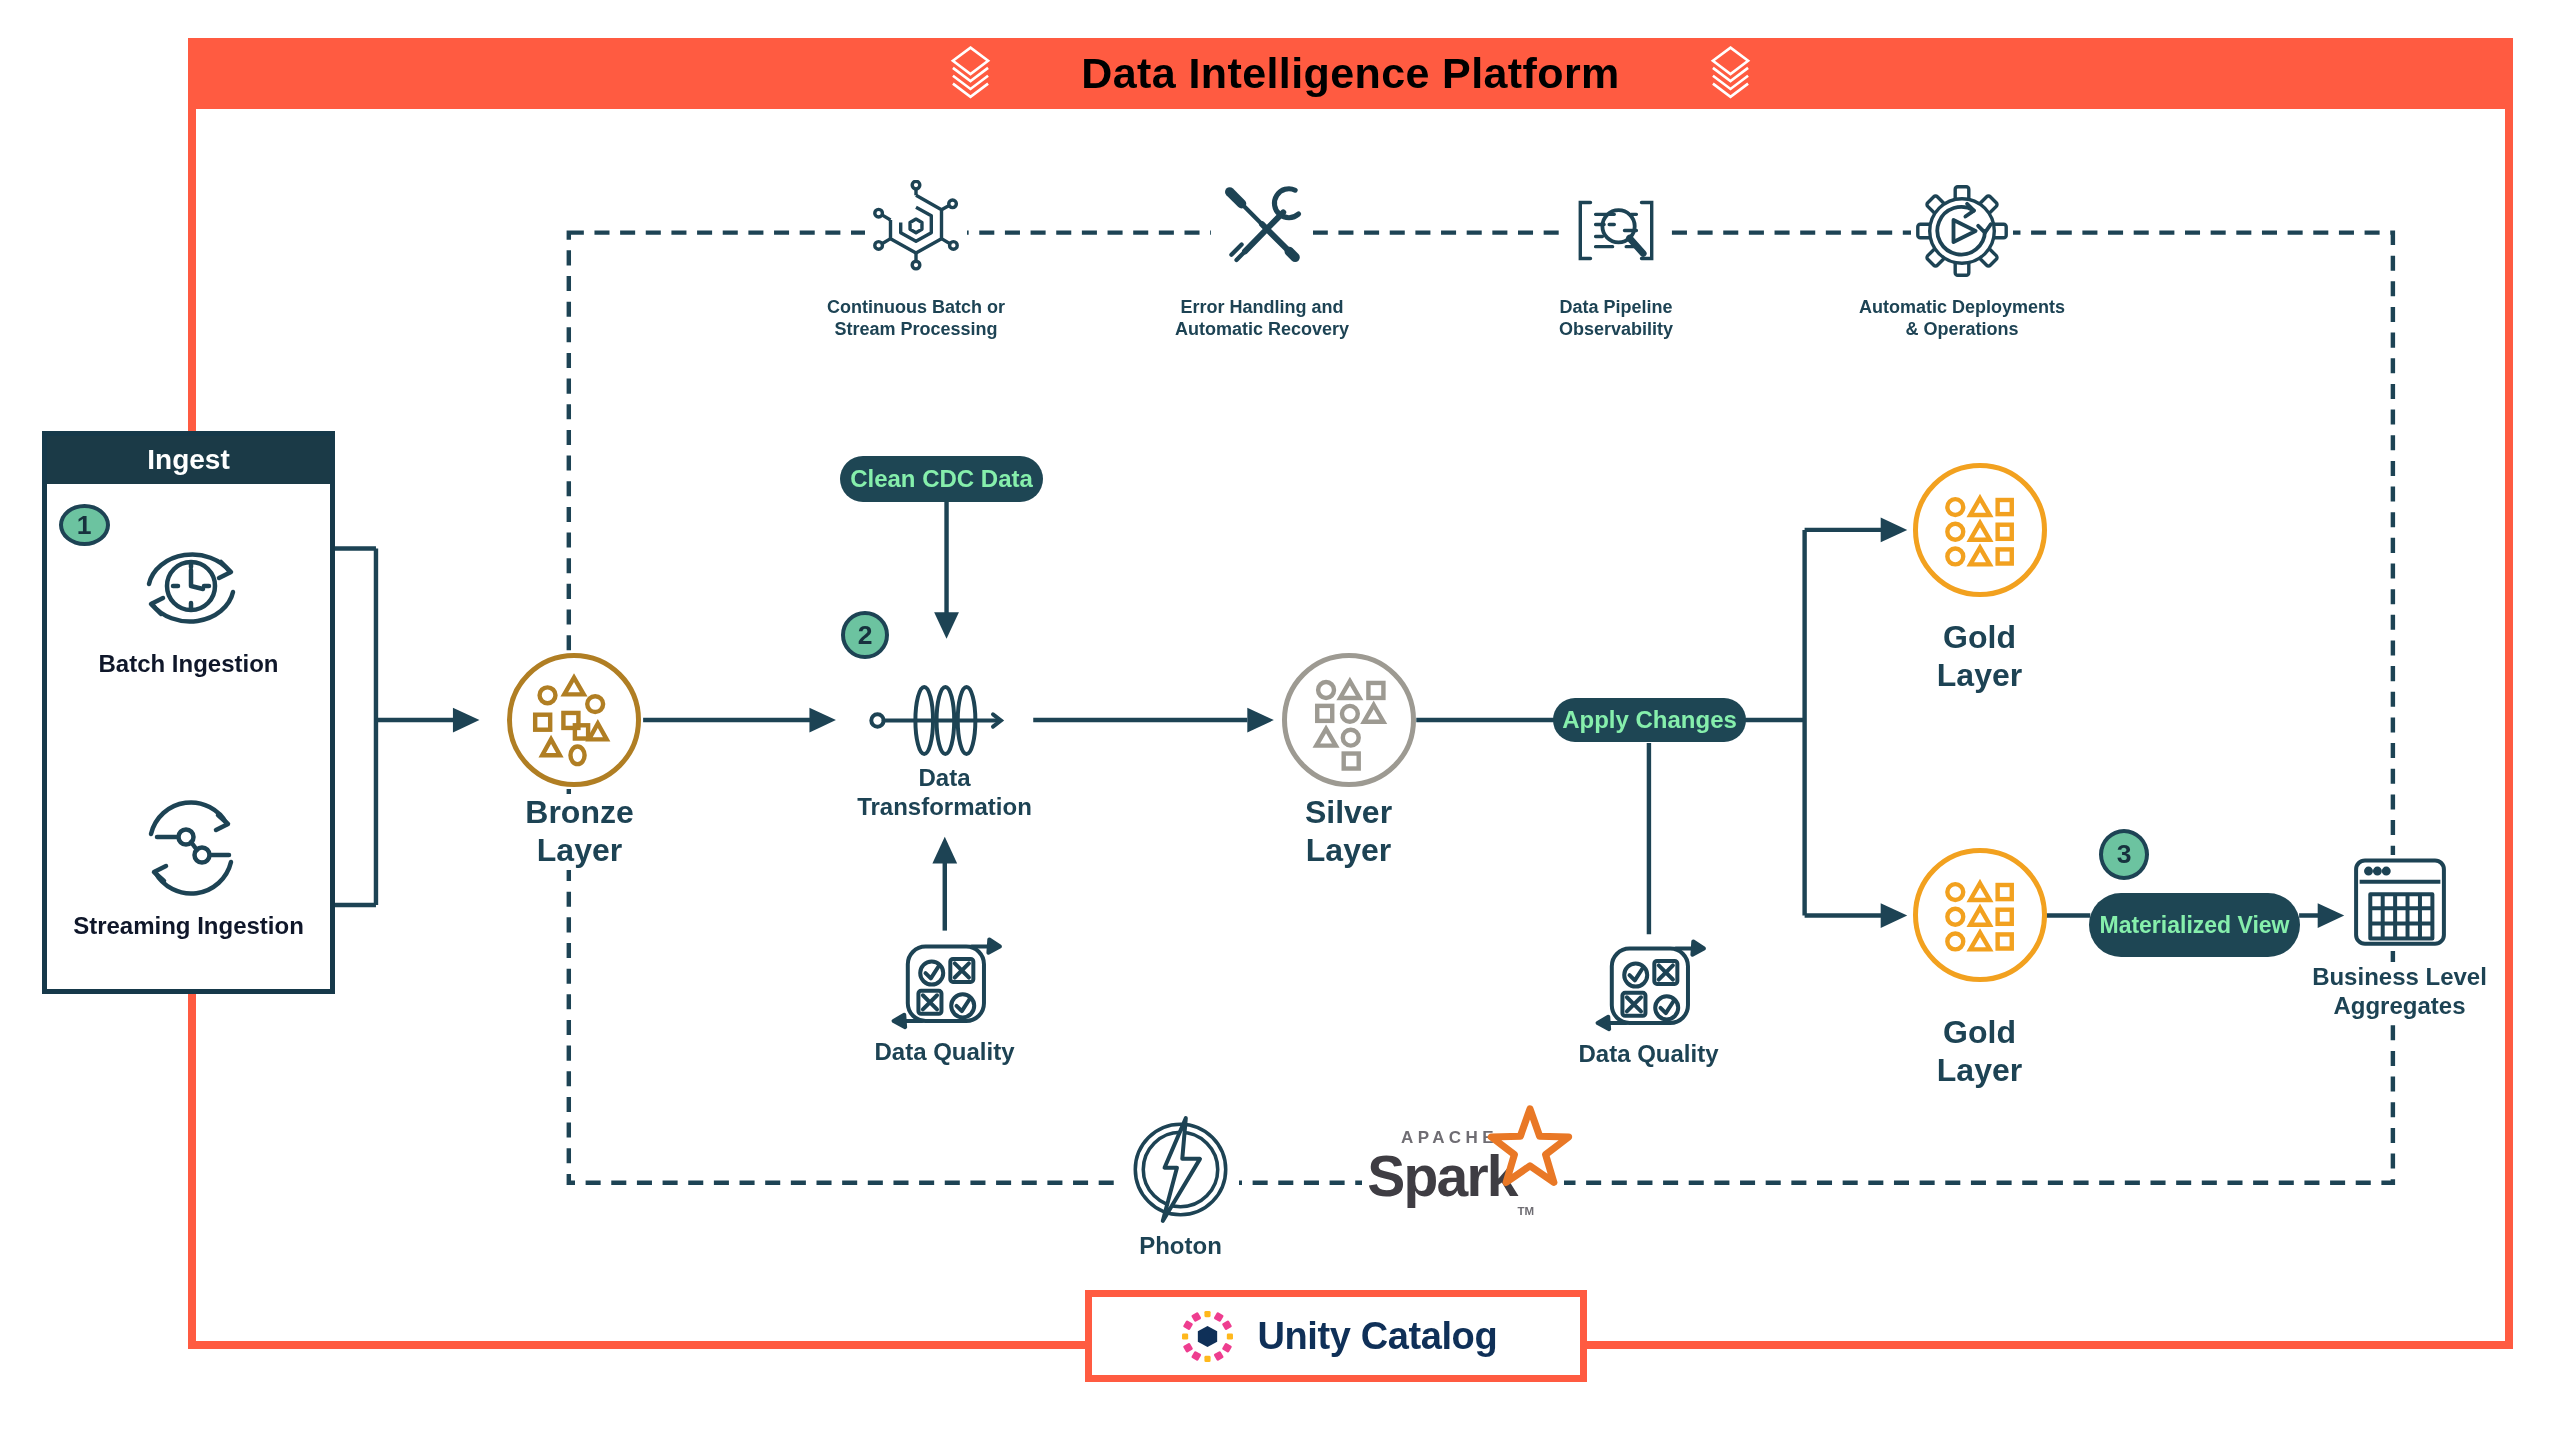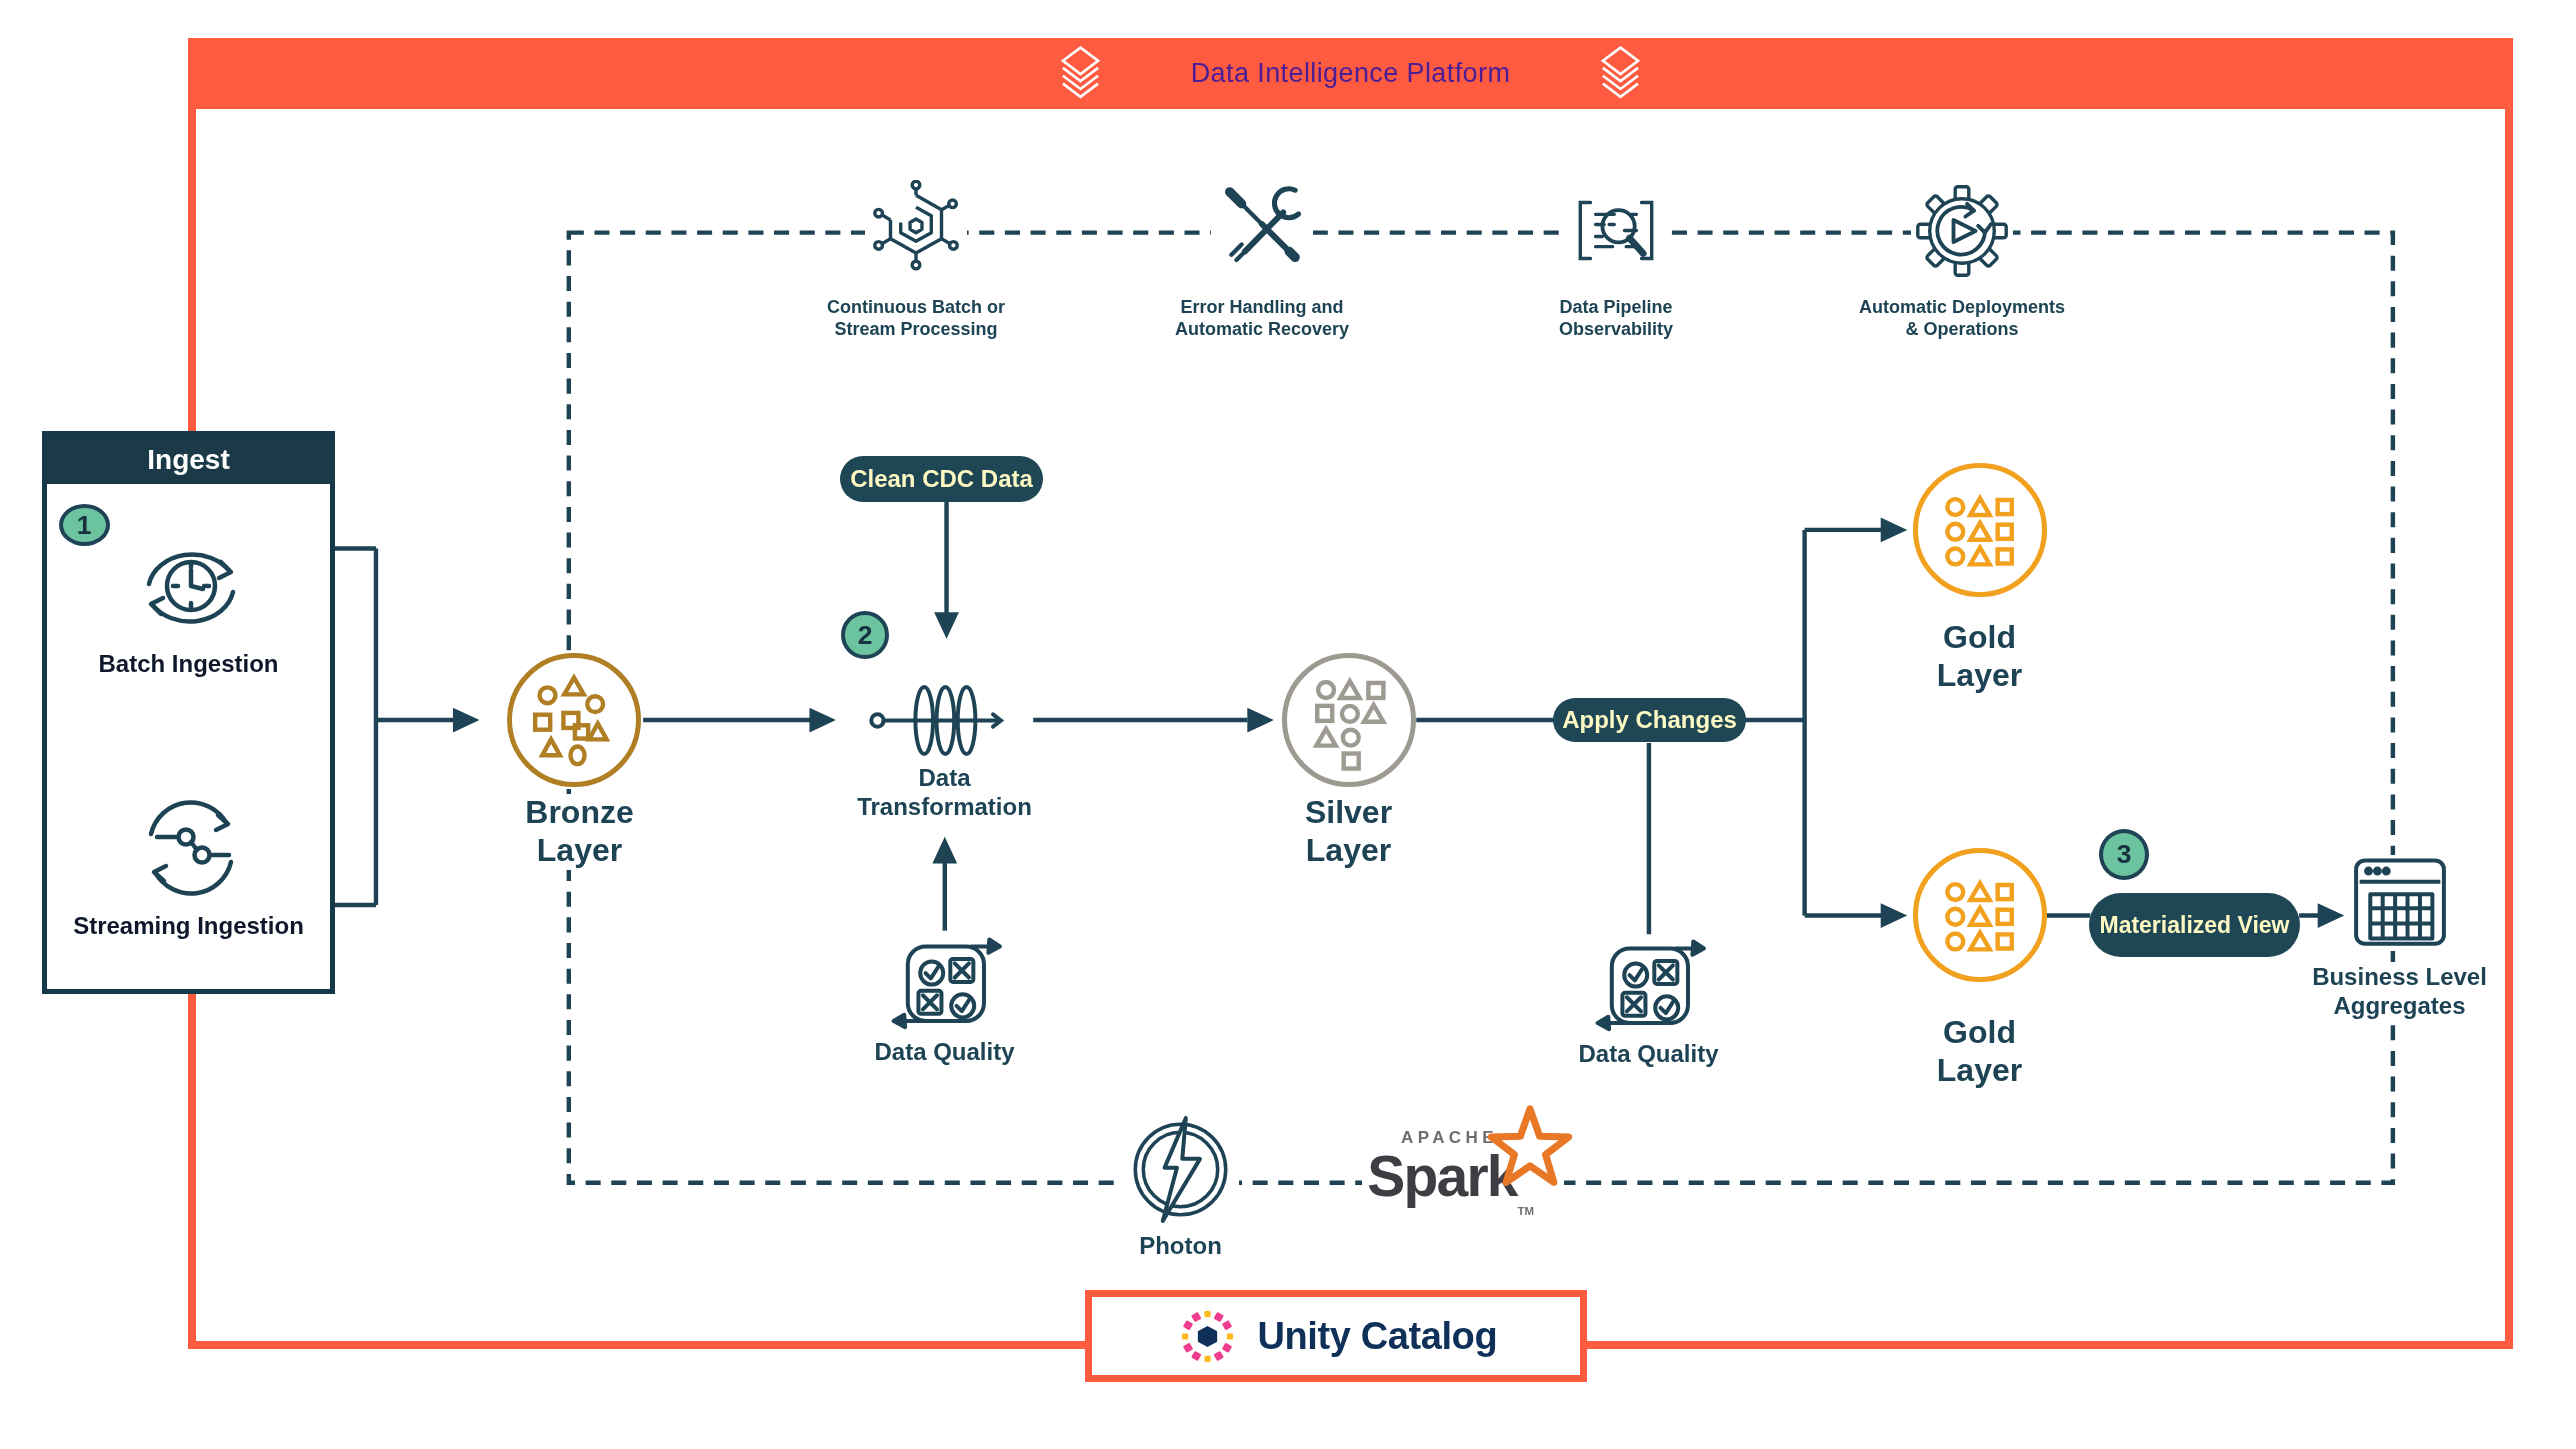--- a/index.html
+++ b/index.html
@@ -4,28 +4,28 @@
 <style>
   html,body{margin:0;padding:0;background:#fff;}
   body{width:2576px;height:1449px;position:relative;overflow:hidden;
        font-family:"Liberation Sans","DejaVu Sans",sans-serif;}
   #stage{position:absolute;left:0;top:0;width:2576px;height:1449px;}
   .abs{position:absolute;}
   
   .frame{left:188px;top:38px;width:2325px;height:1311px;border:8.8px solid #FF5B41;z-index:1;box-sizing:border-box;}
   .banner{left:188px;top:38px;width:2325px;height:71px;background:#FF5B41;z-index:1;
           display:flex;align-items:center;justify-content:center;gap:84px;}
-  .banner-title{color:#4c1d95;font-size:27px;font-weight:400;letter-spacing:0.4px;}
+  .banner-title{color:#000000;font-size:43px;font-weight:700;letter-spacing:0.4px;}
   
   .lbl{position:absolute;font-weight:700;color:#1D4354;text-align:center;line-height:1.22;z-index:3;}
   .cap-lbl{font-size:18px;width:372px;}
   .layer-lbl{font-size:32px;width:265px;background:#fff;line-height:1.18;}
   .node-lbl{font-size:24px;width:283px;}
   
-  .pill{position:absolute;background:#1E4654;border-radius:884px;color:#fef9c3;font-weight:700;
+  .pill{position:absolute;background:#1E4654;border-radius:884px;color:#86efac;font-weight:700;
         display:flex;align-items:center;justify-content:center;z-index:4;}
   
   .badge{position:absolute;background:#6CC3A0;border:4.4px solid #1D4354;border-radius:50%;
          color:#17323E;font-weight:700;font-size:26.5px;display:flex;align-items:center;justify-content:center;
          z-index:5;box-sizing:border-box;}
   
   .layer-circle{position:absolute;width:134px;height:134px;border-radius:50%;background:#fff;
                 box-sizing:border-box;z-index:3;display:flex;align-items:center;justify-content:center;}
   
   .ingest-box{left:42px;top:431px;width:293px;height:563px;background:#fff;border:5.3px solid #16394A;

